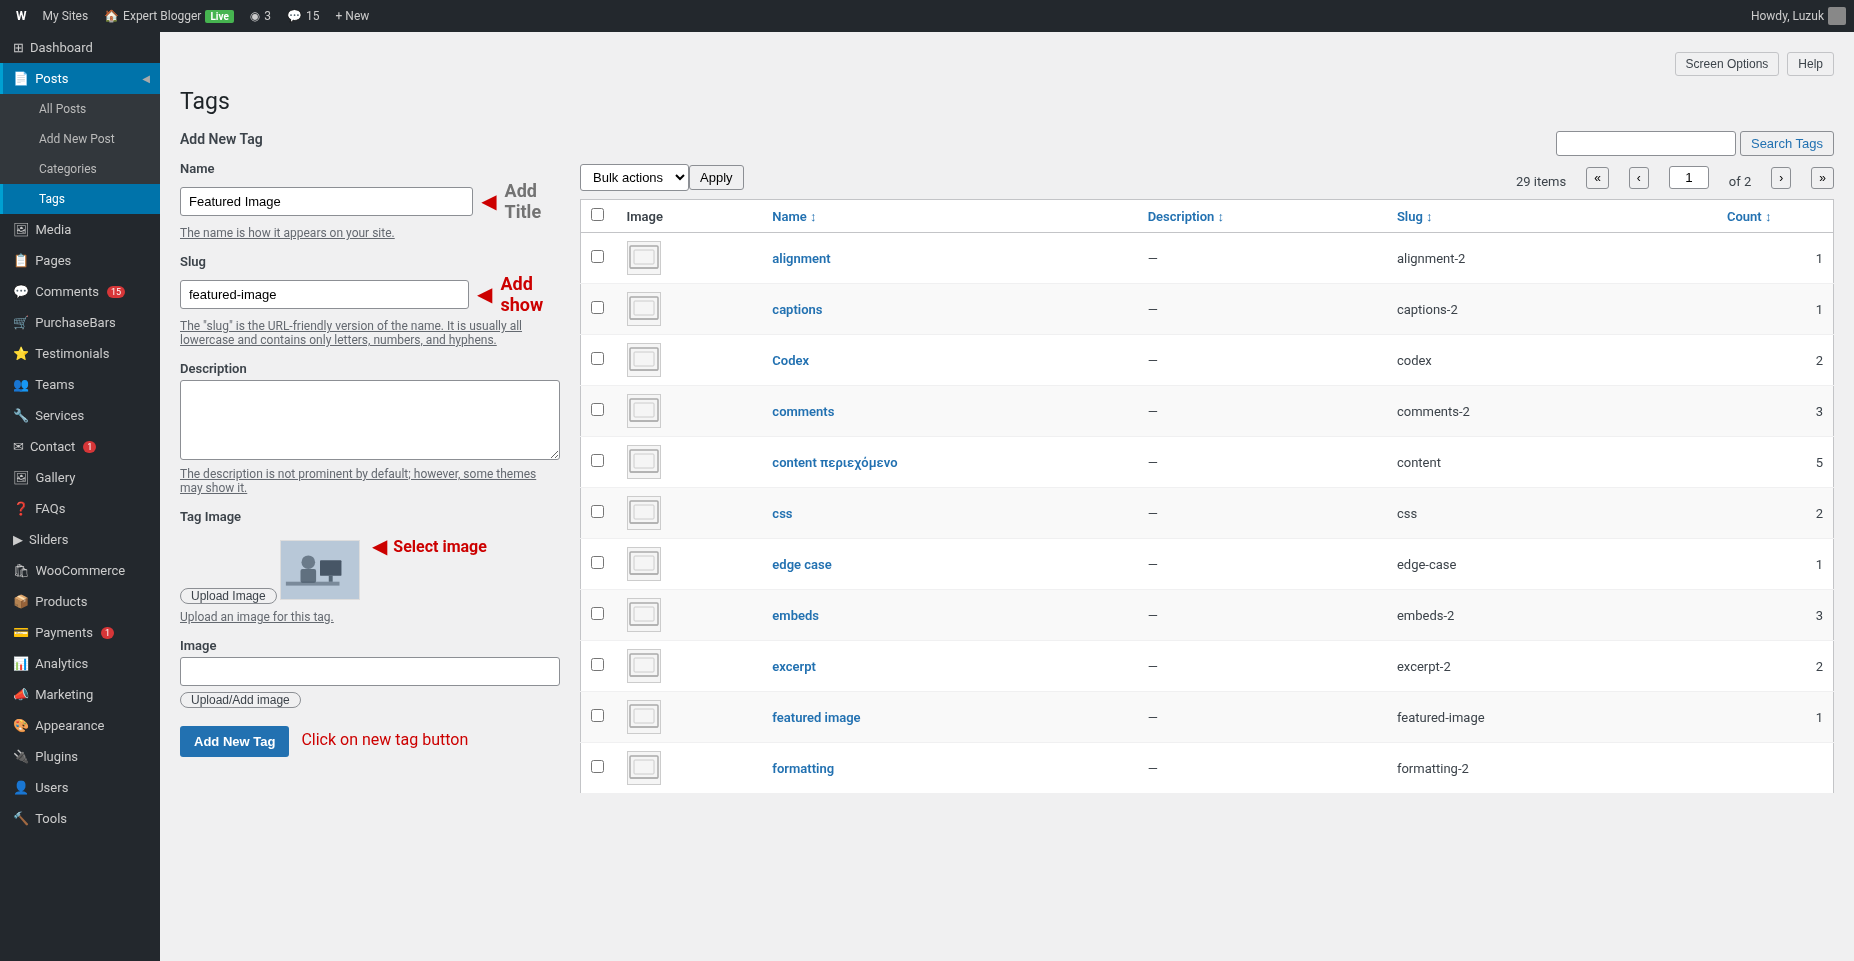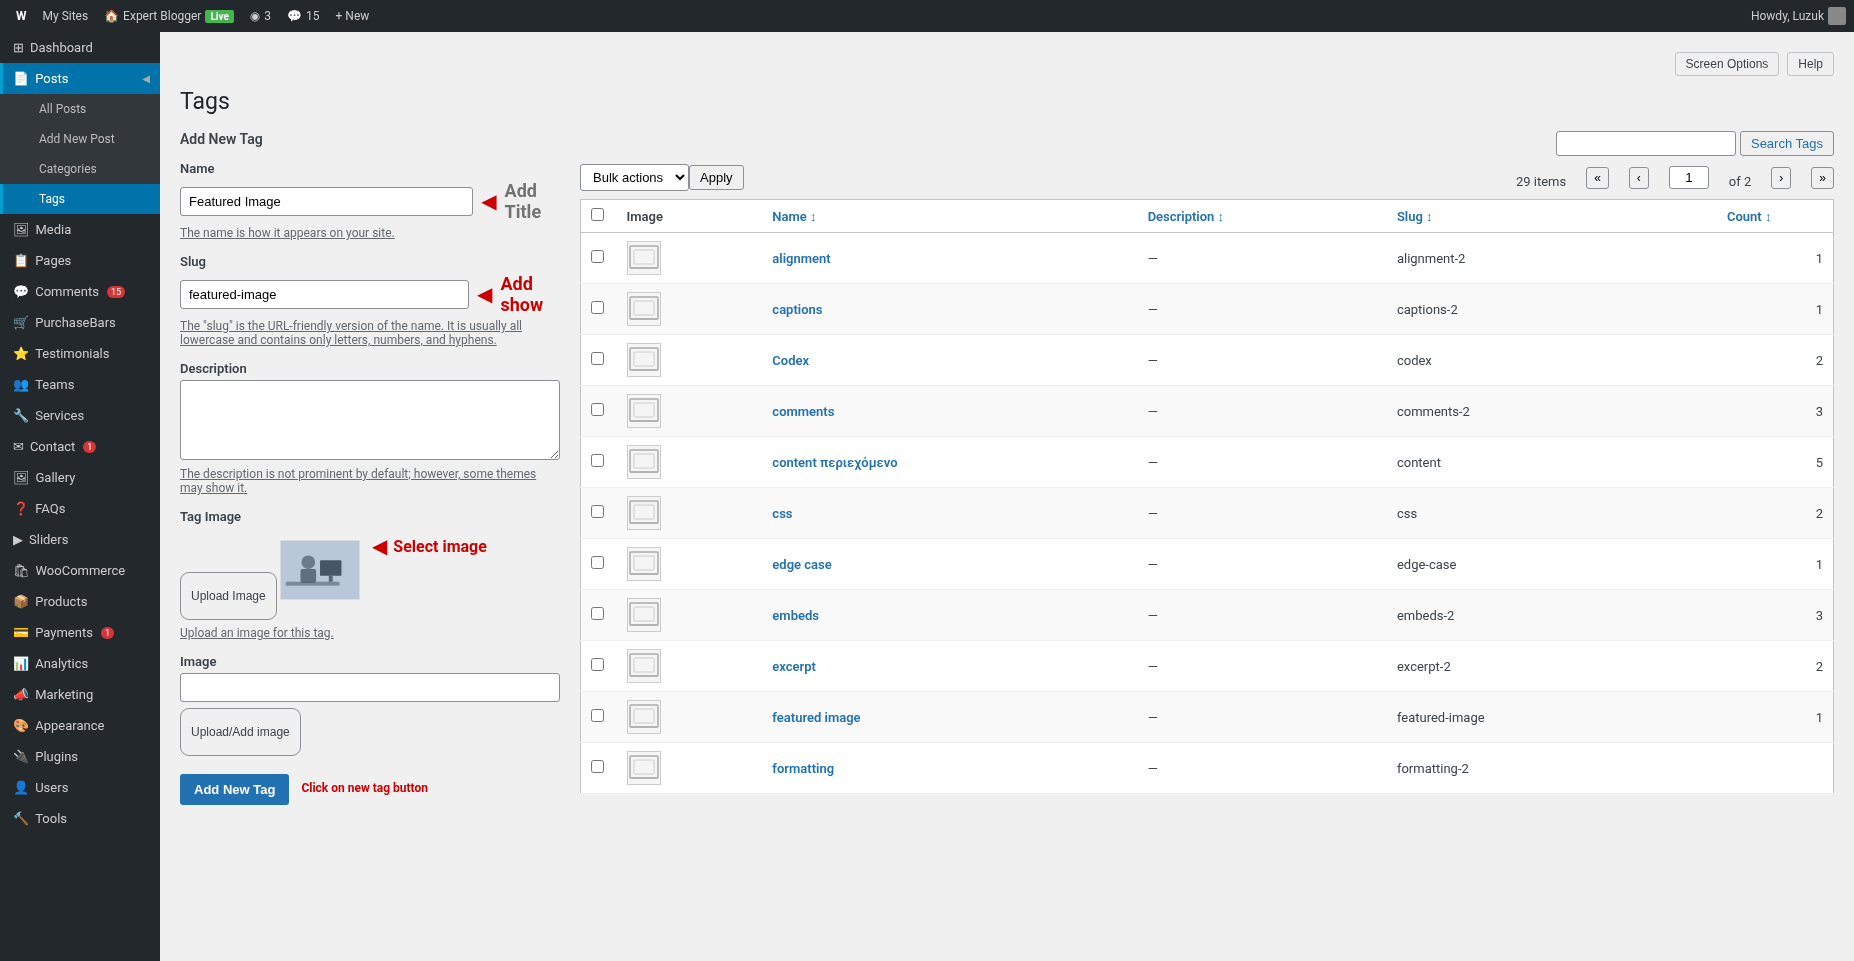--- a/index.html
+++ b/index.html
@@ -183,21 +183,21 @@
       border-radius: 3px;
       font-size: 13px;
       background: #fff;
       height: 80px;
       resize: vertical;
     }
 
     .upload-image-btn {
       background: #f0f0f1;
       border: 1px solid #8c8f94;
-      padding: 16px 10px;
+      padding: 0 10px;
       border-radius: 9px;
       cursor: pointer;
       font-size: 12px;
       color: #3c434a;
     }
     .tag-image-preview {
       width: 80px;
       height: 60px;
       background: #ccc;
       margin-top: 6px;
@@ -540,21 +540,21 @@
         </div>
 
         <div class="form-field">
           <label class="form-label">Image</label>
           <input type="text" class="form-input" style="margin-bottom: 6px;">
           <button class="upload-image-btn">Upload/Add image</button>
         </div>
 
         <div style="display:flex; align-items:center; gap:12px;">
           <button class="add-new-tag-btn">Add New Tag</button>
-          <span style="color:#cc0000; font-weight:bold; font-size:12px;">Click on new tag button</span>
+          <span style="color:#cc0000; font-weight:normal; font-size:16px;">Click on new tag button</span>
         </div>
       </div>
 
       <div class="right-panel">
 
         <div style="display:flex; justify-content:flex-end; margin-bottom:8px;">
           <input type="text" class="search-tags-input" placeholder="" style="">
           <button class="search-tags-btn" style="margin-left:4px;">Search Tags</button>
         </div>
 

